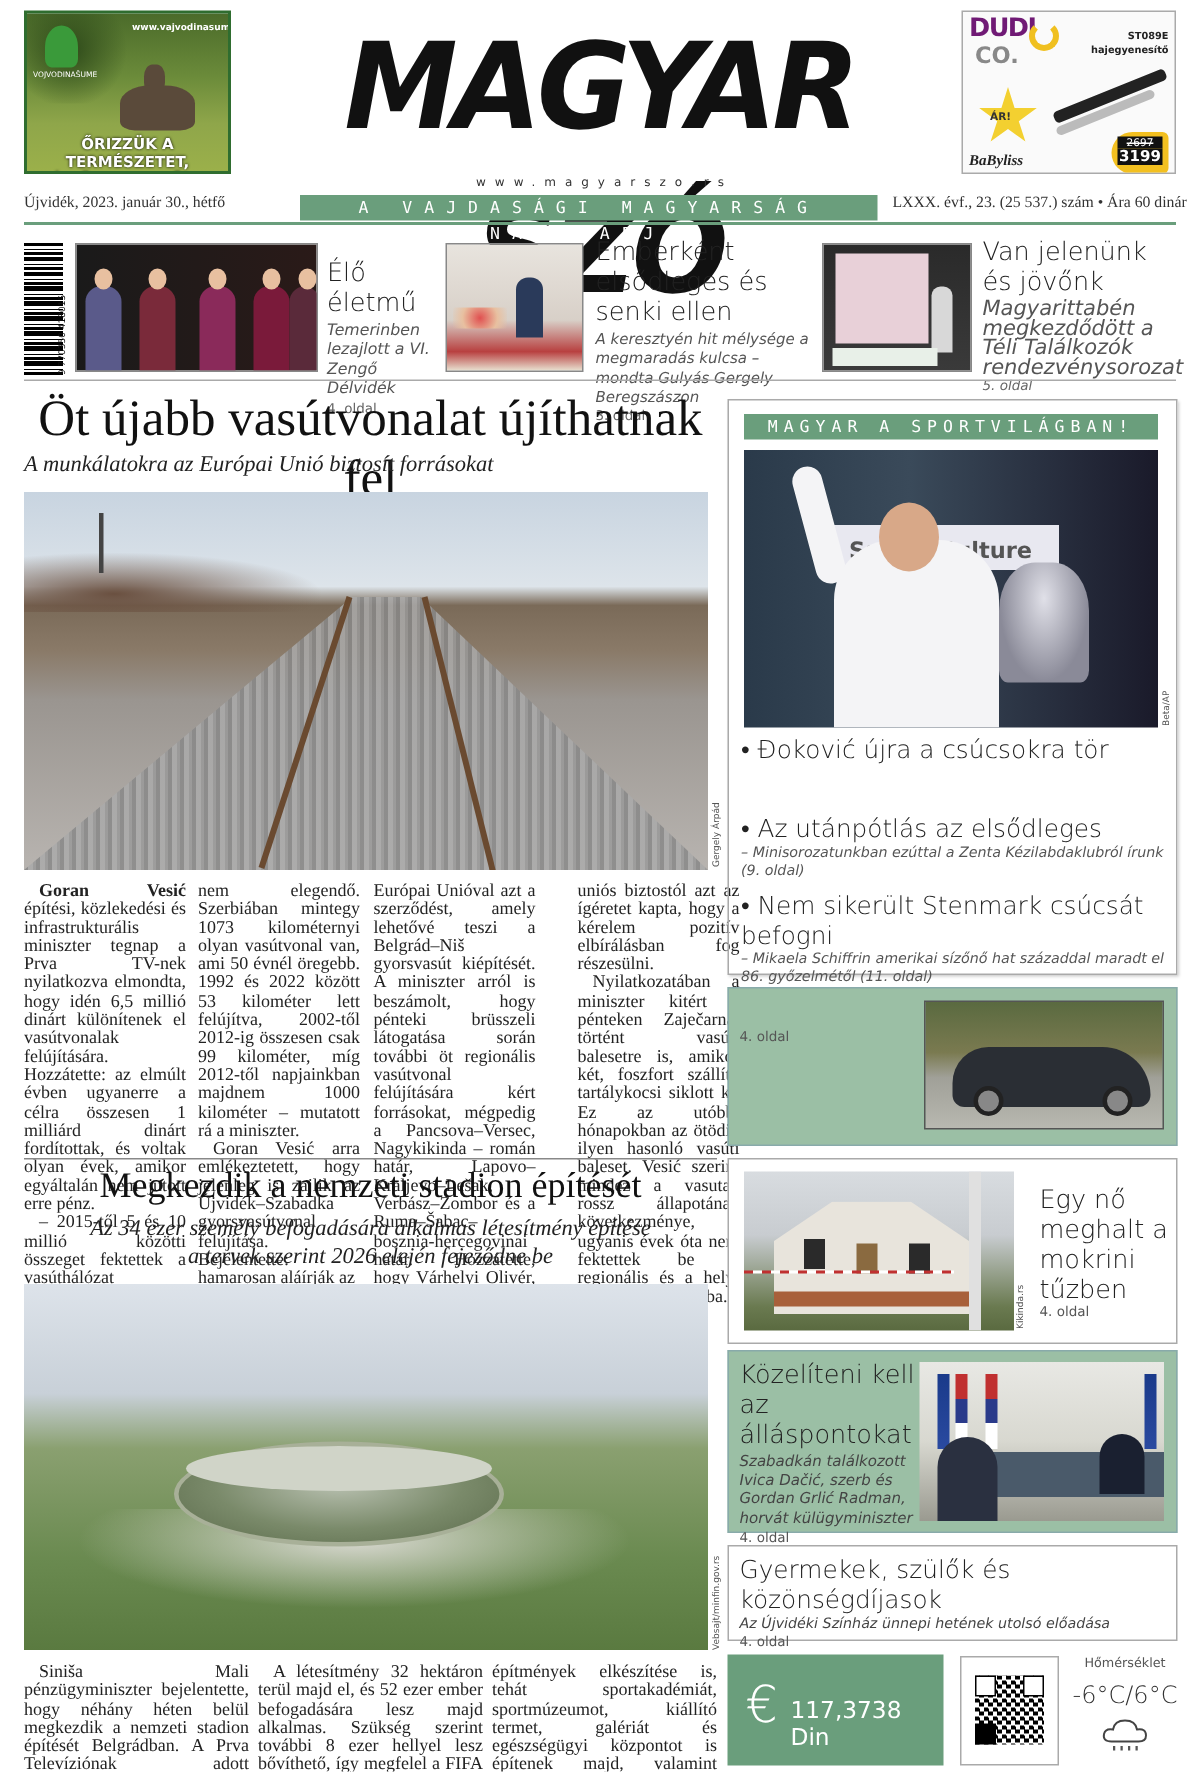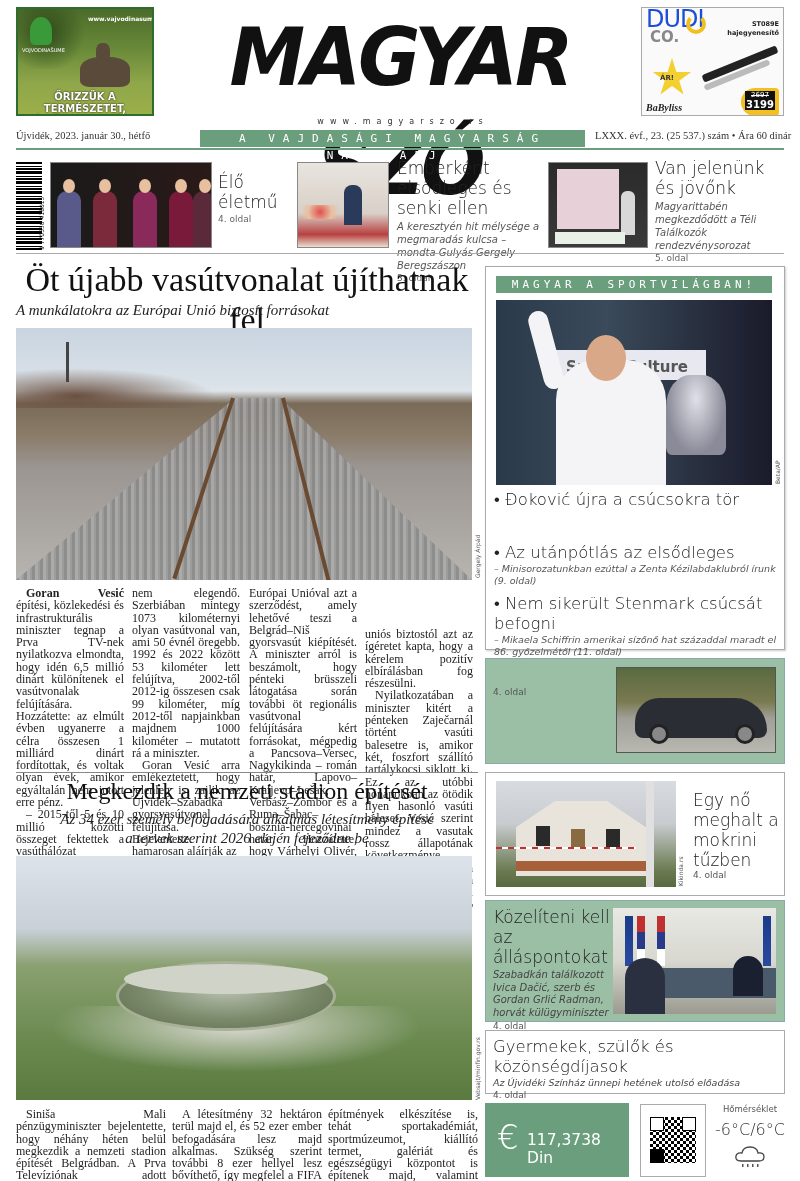--- a/index.html
+++ b/index.html
@@ -20,21 +20,21 @@
   .ad-left .slogan { position:absolute; left:0; right:0; top:82px; text-align:center; font-size:10px; font-weight:bold; color:#fff; line-height:12px; text-shadow:0 0 2px #000; }
 
   .masthead { left: 200px; top: 6px; width: 400px; height: 110px; text-align:center; font-family:"DejaVu Sans", sans-serif; font-weight:bold; font-style:italic; font-size:76px; letter-spacing:-3px; color:#111; line-height:104px; transform: scaleY(1.05); }
   .web { left: 298px; top: 117px; width: 210px; text-align:center; font-size:8px; letter-spacing:6px; color:#333; }
   .tagline-bar { left: 200px; top: 130px; width: 385px; height: 17px; background:#6a9e7c; color:#fff; text-align:center; font-size:11px; letter-spacing:8px; line-height:17px; font-family:"DejaVu Sans Mono", monospace; }
   .date { left: 16px; top: 130px; font-size:10.5px; color:#333; }
   .issue { left: 595px; top: 130px; font-size:10.5px; color:#333; }
   .header-rule { left: 16px; top: 148px; width: 768px; height: 2px; background:#6a9e7c; }
 
   .ad-right { left: 641px; top: 7px; width: 143px; height: 109px; border: 1px solid #aaa; background:#fafafa; overflow:hidden; }
-  .ad-right .brand { position:absolute; left:4px; top:2px; font-size:24px; font-weight:400; color:#1d4ed8; line-height:18px; letter-spacing:-1px; }
+  .ad-right .brand { position:absolute; left:4px; top:2px; font-size:17px; font-weight:700; color:#701a75; line-height:18px; letter-spacing:-1px; }
   .ad-right .brand2 { position:absolute; left:8px; top:20px; font-size:15px; font-weight:900; color:#888; }
   .ad-right .ring { position:absolute; left:44px; top:6px; width:20px; height:20px; border:4px solid #f0c020; border-radius:50%; border-top-color:transparent; }
   .ad-right .model { position:absolute; right:4px; top:12px; font-size:6.5px; font-weight:bold; text-align:right; line-height:9px; }
   .ad-right .star { position:absolute; left:10px; top:50px; width:40px; height:40px; background:#f3d030; clip-path: polygon(50% 0%,61% 35%,98% 35%,68% 57%,79% 91%,50% 70%,21% 91%,32% 57%,2% 35%,39% 35%); }
   .ad-right .star-text { position:absolute; left:18px; top:66px; font-size:7px; font-weight:bold; color:#333; }
   .ad-right .iron { position:absolute; left:58px; top:52px; width:80px; height:8px; background:#222; transform:rotate(-22deg); border-radius:3px; }
   .ad-right .iron2 { position:absolute; left:60px; top:64px; width:70px; height:6px; background:#bbb; transform:rotate(-22deg); border-radius:3px; }
   .ad-right .price { position:absolute; right:4px; top:80px; width:38px; height:28px; background:#f3c020; border-radius:14px 4px 4px 14px; text-align:center; }
   .ad-right .price .old { display:block; font-size:7px; color:#fff; background:#111; margin:3px 4px 0; line-height:8px; text-decoration:line-through; }
   .ad-right .price .new { display:block; font-size:10px; color:#fff; background:#111; margin:0 4px; font-weight:bold; line-height:11px; }
@@ -186,42 +186,43 @@
 
 <div class="abs teaser-img t1-img">
   <div class="fig" style="left:6px;background:#5a5a8a;"></div>
   <div class="fig" style="left:42px;background:#7a2a3a;"></div>
   <div class="fig" style="left:82px;background:#8a2a5a;"></div>
   <div class="fig" style="left:118px;background:#7a1a3a;"></div>
   <div class="fig" style="left:142px;background:#5a2a3a;width:20px;"></div>
 </div>
 <div class="abs" style="left:218px;top:172px;width:76px;">
   <div class="teaser-title">Élő életmű</div>
+  <div class="teaser-sub" style="margin-top:2px;">Temerinben lezajlott a VI. Zengő Délvidék</div>
   <div class="teaser-page" style="margin-top:2px;">4. oldal</div>
 </div>
 
 <div class="abs teaser-img t2-img">
   <div style="position:absolute;left:46px;top:22px;width:18px;height:40px;background:#2a3a5a;border-radius:8px 8px 0 0;"></div>
   <div style="position:absolute;left:4px;top:42px;width:36px;height:14px;background:radial-gradient(circle,#e05050,#e8c0a0 60%,transparent);"></div>
 </div>
 <div class="abs" style="left:397px;top:158px;width:148px;">
   <div class="teaser-title">Emberként elsődleges és senki ellen</div>
   <div class="teaser-sub" style="margin-top:2px;font-size:10px;">A keresztyén hit mélysége a megmaradás kulcsa – mondta Gulyás Gergely Beregszászon</div>
   <div class="teaser-page" style="margin-top:1px;">3. oldal</div>
 </div>
 
 <div class="abs teaser-img t3-img">
   <div class="screen"></div>
   <div style="position:absolute;left:72px;top:28px;width:14px;height:44px;background:#d8d8d8;border-radius:6px 6px 0 0;"></div>
   <div class="banner"></div>
 </div>
 <div class="abs" style="left:655px;top:158px;width:130px;">
   <div class="teaser-title">Van jelenünk és jövőnk</div>
-  <div class="teaser-sub" style="margin-top:2px;font-size:10px;">Magyarittabén megkezdődött a Téli Találkozók rendezvénysorozat</div>
-  <div class="teaser-page" style="margin-top:1px;">5. oldal</div>
+  <div class="teaser-sub" style="margin-top:2px;font-size:14px;">Magyarittabén megkezdődött a Téli Találkozók rendezvénysorozat</div>
+  <div class="teaser-page" style="margin-top:1px;font-style:italic;">5. oldal</div>
 </div>
 <div class="abs strip-rule"></div>
 
 <div class="abs main-title">Öt újabb vasútvonalat újíthatnak fel</div>
 <div class="abs main-sub">A munkálatokra az Európai Unió biztosít forrásokat</div>
 <div class="abs rail-img">
   <div class="bushes"></div>
   <div style="position:absolute;left:50px;top:14px;width:3px;height:40px;background:#444;"></div>
   <div class="tracks"></div>
   <div class="rail1"></div>
@@ -233,21 +234,21 @@
   <p><span class="lead">Goran Vesić</span><span> építési, közlekedési és infrastrukturális miniszter tegnap a Prva TV-nek nyilatkozva elmondta, hogy idén 6,5 millió dinárt különítenek el vasútvonalak felújítására. Hozzátette: az elmúlt évben ugyanerre a célra összesen 1 milliárd dinárt fordítottak, és voltak olyan évek, amikor egyáltalán nem jutott erre pénz.</span></p>
   <p>– 2015-től 5 és 10 millió közötti összeget fektettek a vasúthálózat felújításába, ami</p>
 </div>
 <div class="abs body-col" style="left:132px;top:587px;width:108px;">
   <p style="text-indent:0;">nem elegendő. Szerbiában mintegy 1073 kilométernyi olyan vasútvonal van, ami 50 évnél öregebb. 1992 és 2022 között 53 kilométer lett felújítva, 2002-től 2012-ig összesen csak 99 kilométer, míg 2012-től napjainkban majdnem 1000 kilométer – mutatott rá a miniszter.</p>
   <p>Goran Vesić arra emlékeztetett, hogy jelenleg is zajlik az Újvidék–Szabadka gyorsvasútvonal felújítása. Bejelentette: hamarosan aláírják az</p>
 </div>
 <div class="abs body-col" style="left:249px;top:587px;width:108px;">
   <p style="text-indent:0;">Európai Unióval azt a szerződést, amely lehetővé teszi a Belgrád–Niš gyorsvasút kiépítését. A miniszter arról is beszámolt, hogy pénteki brüsszeli látogatása során további öt regionális vasútvonal felújítására kért forrásokat, mégpedig a Pancsova–Versec, Nagykikinda – román határ, Lapovo–Kraljevo–Lešak, Verbász–Zombor és a Ruma–Šabac–bosznia-hercegovinai határ. Hozzátette, hogy Várhelyi Olivér, bővítésért felelős</p>
 </div>
-<div class="abs body-col" style="left:365px;top:587px;width:108px;margin-top:41px;">
+<div class="abs body-col" style="left:385px;top:587px;width:108px;">
   <p style="text-indent:0;">uniós biztostól azt az ígéretet kapta, hogy a kérelem pozitív elbírálásban fog részesülni.</p>
   <p>Nyilatkozatában a miniszter kitért a pénteken Zaječarnál történt vasúti balesetre is, amikor két, foszfort szállító tartálykocsi siklott ki. Ez az utóbbi hónapokban az ötödik ilyen hasonló vasúti baleset. Vesić szerint mindez a vasutak rossz állapotának következménye, ugyanis évek óta nem fektettek be a regionális és a helyi vonalak felújításába. ▪ pasz</p>
 </div>
 <div class="abs col-rule"></div>
 
 <div class="abs stadium-title">Megkezdik a nemzeti stadion építését</div>
 <div class="abs stadium-sub">
   <div>Az 34 ezer személy befogadására alkalmas létesítmény építése</div>
   <div>a tervek szerint 2026 elején fejeződne be</div>
 </div>

